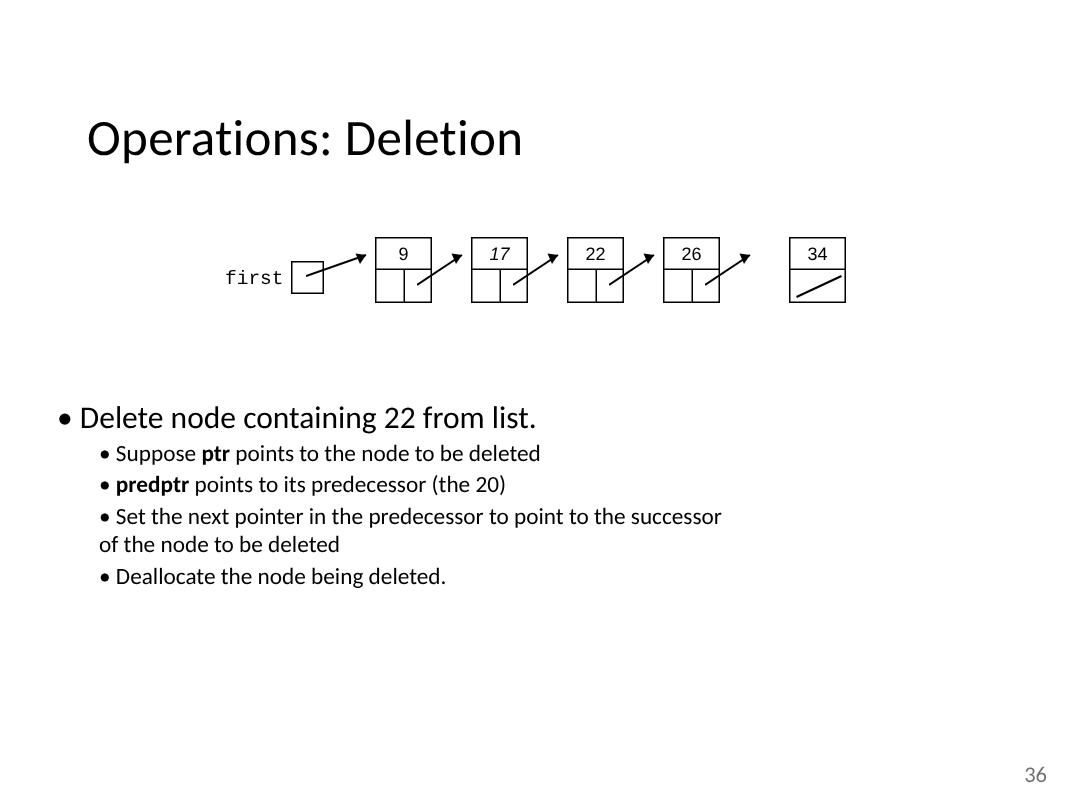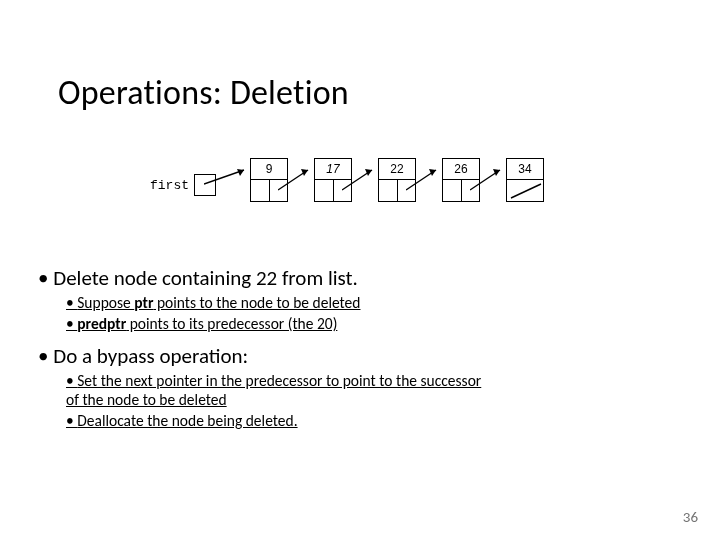--- a/index.html
+++ b/index.html
@@ -95,21 +95,20 @@
     width: 640px;
     margin-top: 29px;
   }
   .b1 {
     font-size: 21px;
     margin: 4px 0 2px 0;
   }
   .b2 {
     font-size: 15.5px;
     margin: 2px 0 2px 28px;
-    text-decoration: underline;
   }
   .b2 .bold { font-weight: 700; }
   .bullet1::before {
     content: "• ";
   }
   .bullet2::before {
     content: "• ";
   }
   .page-num {
     position: absolute;
@@ -177,40 +176,39 @@
       <div class="ptrrow">
           <div class="cell left"></div>
           <div class="cell right"></div>
         </div>
     </div>
     <svg class="arrow-svg" style="position:absolute;left:320px;top:16px;width:40px;height:30px;">
       <line x1="0" y1="26" x2="30" y2="6"></line>
       <polygon points="30,6 23,5 26,12"></polygon>
     </svg>
 
-    <div class="node" style="left:356px;top:10px;">
+    <div class="node" style="left:376px;top:10px;">
       <div class="val">34</div>
       <div class="ptrrow">
           <div class="cell full">
         <svg class="null-slash" viewBox="0 0 34 18">
           <line x1="2" y1="16" x2="32" y2="2" stroke="#000" stroke-width="1.4"></line>
         </svg>
       </div>
         </div>
     </div>
   </div>
 
   <div class="body">
     <div class="b1 bullet1">Delete node containing 22 from list.</div>
     <div class="b2 bullet2">
       <span>Suppose </span><span class="bold">ptr</span><span> points to the node to be deleted</span>
     </div>
     <div class="b2 bullet2">
       <span class="bold">predptr</span><span> points to its predecessor (the 20)</span>
     </div>
 
-    <div class="b1 bullet1" style="margin-top:10px;">Do a bypass operation:</div>
     <div class="b2 bullet2" style="max-width:420px;">Set the next pointer in the predecessor to point to the successor of the node to be deleted</div>
     <div class="b2 bullet2">Deallocate the node being deleted.</div>
   </div>
 
   <div class="page-num">36</div>
 </div>
 
 </body></html>

